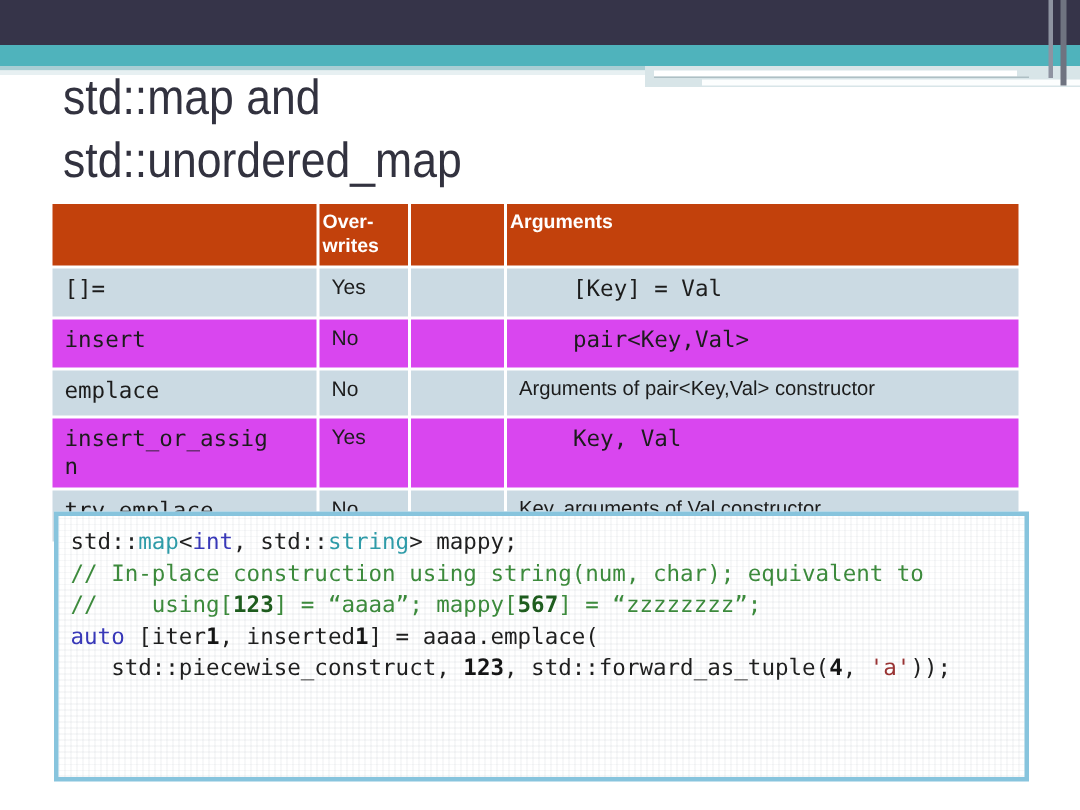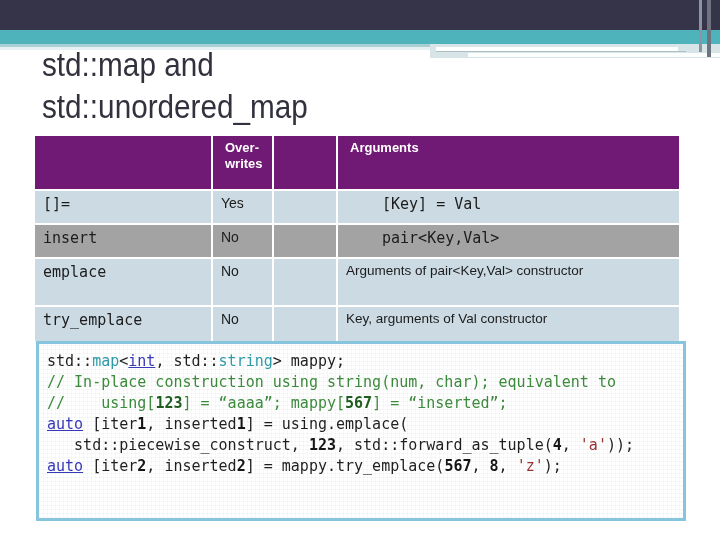--- a/index.html
+++ b/index.html
@@ -24,45 +24,45 @@
     transform:scaleX(0.9);transform-origin:0 0;
   }
   .title .tl{font-size:33px;line-height:42px;white-space:nowrap;font-weight:400;}
   
   table.ops{
     position:absolute;left:33px;top:134px;width:648px;
     border-collapse:separate;border-spacing:2px;table-layout:fixed;
   }
   table.ops th,table.ops td{box-sizing:border-box;vertical-align:top;text-align:left;}
   table.ops th{
-    background:#701a75;color:#ffffff;font-size:13px;font-weight:bold;
-    padding:4px 12px;height:53px;line-height:1.2;
+    background:#c2410c;color:#ffffff;font-size:13px;font-weight:bold;
+    padding:4px 2px;height:41px;line-height:1.2;
   }
   tr.r-light td{background:#CBDAE3;}
-  tr.r-lighter td{background:#a3a3a3;}
+  tr.r-lighter td{background:#d946ef;}
   td{color:#1c1c1c;padding:4px 8px;}
   td.c-op{font-family:"DejaVu Sans Mono",monospace;font-size:15px;line-height:19px;
           word-break:break-all;padding:4px 30px 4px 8px;}
   td.c-ow{font-size:14px;}
   td.args-mono{font-family:"DejaVu Sans Mono",monospace;font-size:15px;padding-left:44px;}
   td.args-sans{font-size:13.5px;margin-top:48px;}
-  tr.h1 td{height:32px;} tr.h2 td{height:32px;} tr.h3 td{height:46px;}
+  tr.h1 td{height:32px;} tr.h2 td{height:32px;} tr.h3 td{height:30px;}
   tr.h4 td{height:46px;} tr.h5 td{height:34px;}
   
   .codebox{
     position:absolute;left:36px;top:341px;width:628px;height:160px;
     border:3px solid #87C4DD;padding:7px 8px;background:#ffffff;
     background-image:
       repeating-linear-gradient(0deg, rgba(150,160,170,0.08) 0 1px, transparent 1px 4px),
       repeating-linear-gradient(90deg, rgba(150,160,170,0.08) 0 1px, transparent 1px 4px);
   }
   .cl{font-family:"DejaVu Sans Mono",monospace;font-size:15px;line-height:21px;
       white-space:pre;color:#1F1F1F;}
   .gap{}
-  .kw{color:#3838B8;text-decoration:underline;}
+  .kw{color:#3838B8;}
   .tp{color:#2E9BA8;text-align:center;}
   .cm{color:#3C8A3C;}
   .cmnum{color:#1E5C1E;font-weight:bold;}
   .num{color:#151515;font-weight:bold;}
   .ch{color:#993333;}
 </style>
 </head>
 <body>
 
 <div class="slide">
@@ -110,31 +110,36 @@
         <td class="c-ow">No</td>
         <td></td>
         <td class="args-mono">pair&lt;Key,Val&gt;</td>
       </tr>
       <tr class="r-light h3">
         <td class="c-op">emplace</td>
         <td class="c-ow">No</td>
         <td></td>
         <td class="args-sans">Arguments of pair&lt;Key,Val&gt; constructor</td>
       </tr>
+      <tr class="r-lighter h4">
+        <td class="c-op">insert_or_assign</td>
+        <td class="c-ow">Yes</td>
+        <td></td>
+        <td class="args-mono">Key, Val</td>
+      </tr>
       <tr class="r-light h5">
         <td class="c-op">try_emplace</td>
         <td class="c-ow">No</td>
         <td></td>
         <td class="args-sans">Key, arguments of Val constructor</td>
       </tr>
     </tbody>
   </table>
 
   <div class="codebox">
     <div class="cl"><span>std::</span><span class="tp">map</span><span>&lt;</span><span class="kw">int</span><span>, std::</span><span class="tp">string</span><span>&gt; mappy;</span></div>
     <div class="cl cm gap">// In-place construction using string(num, char); equivalent to</div>
-    <div class="cl"><span class="cm">//    using[</span><span class="cmnum">123</span><span class="cm">] = “aaaa”; mappy[</span><span class="cmnum">567</span><span class="cm">] = “inserted”;</span></div>
-    <div class="cl"><span class="kw">auto</span><span> [iter</span><span class="num">1</span><span>, inserted</span><span class="num">1</span><span>] = using.emplace(</span></div>
+    <div class="cl"><span class="cm">//    using[</span><span class="cmnum">123</span><span class="cm">] = “aaaa”; mappy[</span><span class="cmnum">567</span><span class="cm">] = “zzzzzzzz”;</span></div>
+    <div class="cl"><span class="kw">auto</span><span> [iter</span><span class="num">1</span><span>, inserted</span><span class="num">1</span><span>] = aaaa.emplace(</span></div>
     <div class="cl"><span>   std::piecewise_construct, </span><span class="num">123</span><span>, std::forward_as_tuple(</span><span class="num">4</span><span>, </span><span class="ch">'a'</span><span>));</span></div>
-    <div class="cl gap"><span class="kw">auto</span><span> [iter</span><span class="num">2</span><span>, inserted</span><span class="num">2</span><span>] = mappy.try_emplace(</span><span class="num">567</span><span>, </span><span class="num">8</span><span>, </span><span class="ch">'z'</span><span>);</span></div>
   </div>
 
 </div>
 
 </body></html>

